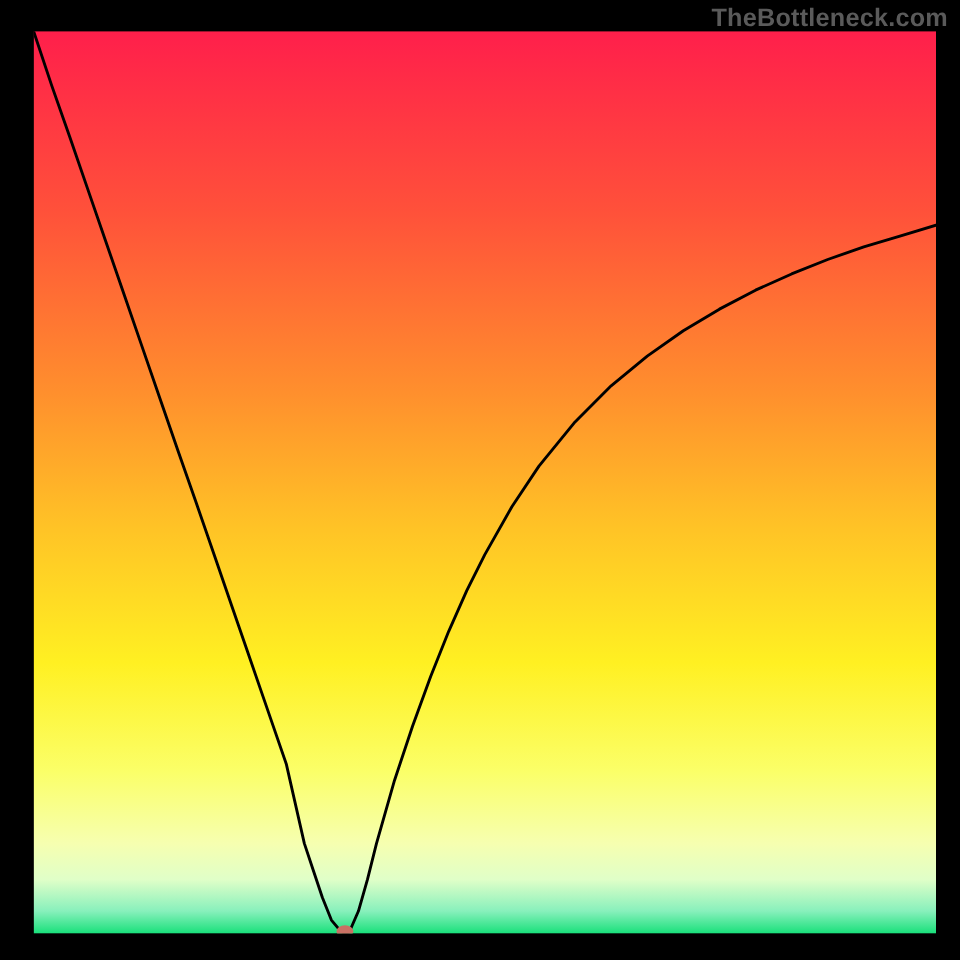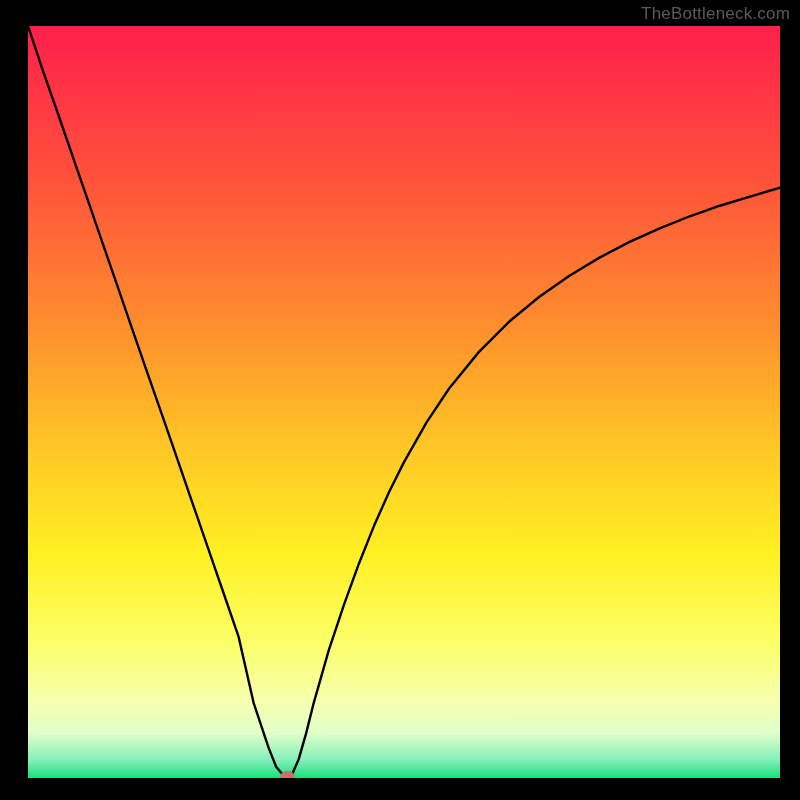--- a/index.html
+++ b/index.html
@@ -15,22 +15,22 @@
     position: relative;
     width: 800px;
     height: 800px;
     background: #000;
   }
   .watermark {
     position: absolute;
     top: 4px;
     right: 10px;
     color: #5a5a5a;
-    font-size: 17px;
-    font-weight: 400;
+    font-size: 21px;
+    font-weight: 700;
     letter-spacing: 0.2px;
     z-index: 5;
     text-align: center;
   }
   .plot-wrap {
     position: absolute;
     left: 28px;
     top: 26px;
     width: 752px;
     height: 752px;

